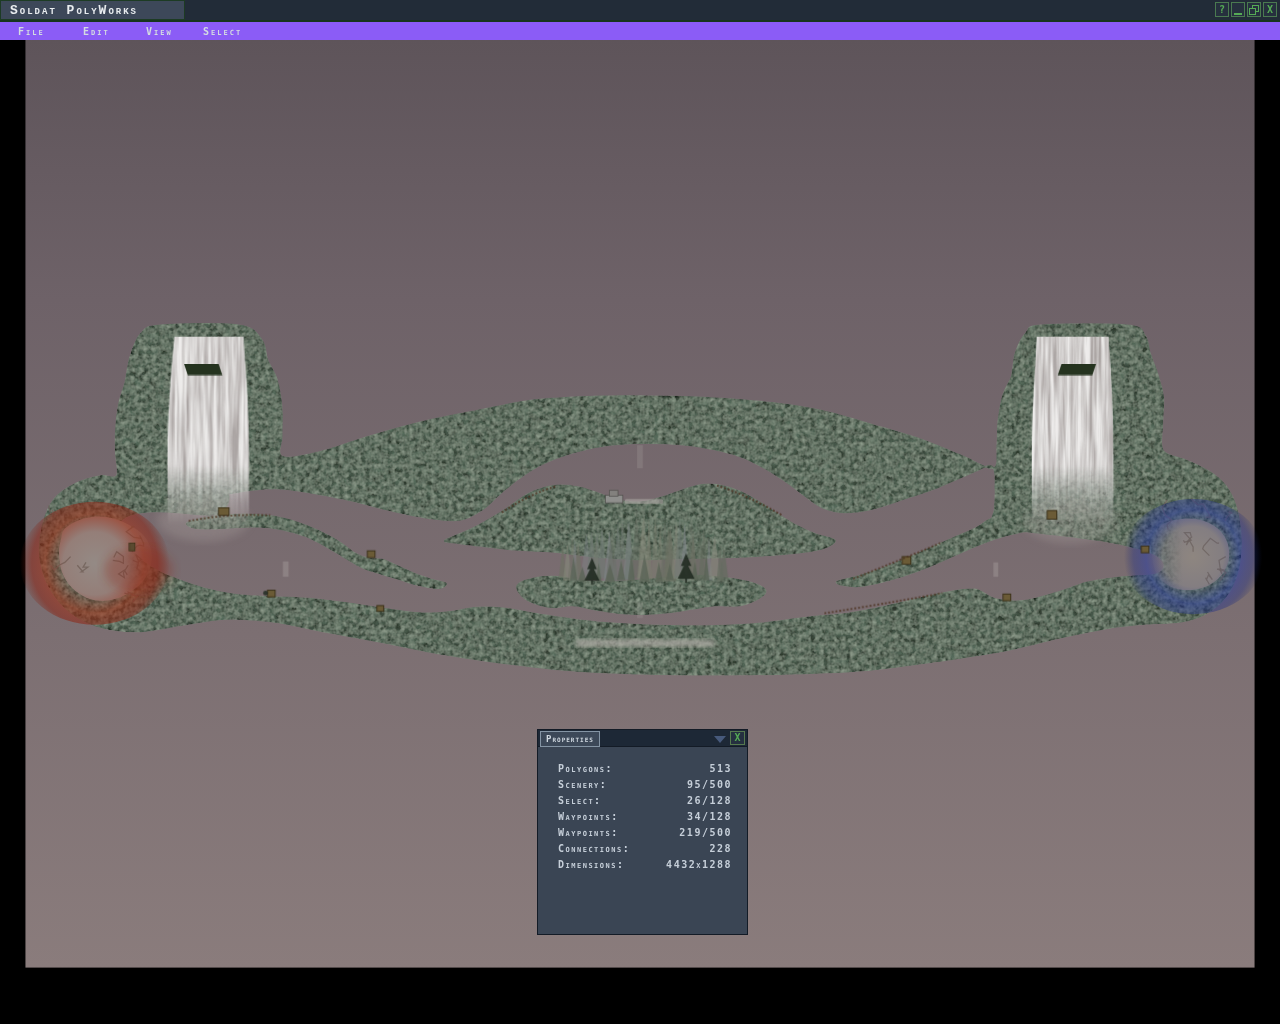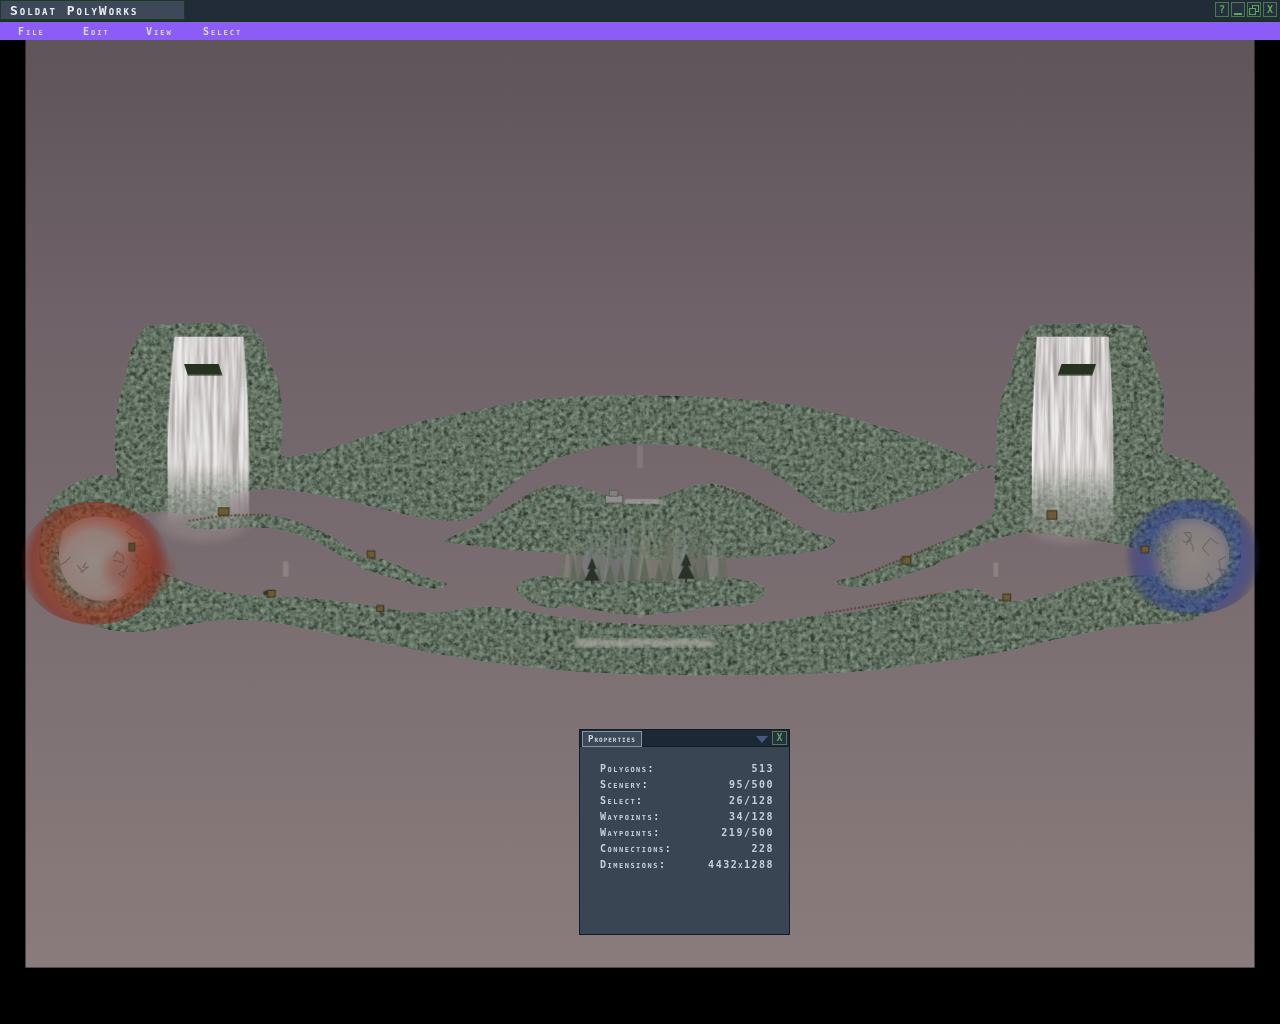--- a/index.html
+++ b/index.html
@@ -6,36 +6,36 @@
   #screen{position:relative;width:1280px;height:1024px;overflow:hidden;
     font-family:"DejaVu Sans Mono","Liberation Mono",monospace;
     -webkit-font-smoothing:none;}
   
   #titlebar{position:absolute;left:0;top:0;width:1280px;height:22px;
     background:#222c38;border-bottom:2px solid #17351d;box-sizing:border-box;}
   #titlebox{position:absolute;left:0;top:0;width:185px;height:20px;
     background:#3d4859;border:1px solid #1d3b24;box-sizing:border-box;
     display:flex;align-items:center;padding-left:9px;}
   #titlebox span{font-variant:small-caps;font-weight:bold;font-size:13px;
-    letter-spacing:2px;color:#e9edf0;white-space:nowrap;}
+    letter-spacing:2px;color:#e9edf0;white-space:nowrap;font-family:Liberation Mono, monospace;}
   #wincontrols{position:absolute;right:3px;top:2px;display:flex;gap:2px;}
   .winbtn{width:14px;height:15px;background:#26303e;border:1px solid #4a7a50;
     box-sizing:border-box;display:flex;align-items:center;justify-content:center;
     color:#55ab55;font-weight:bold;font-size:10px;line-height:10px;cursor:default;}
   .winbtn .minbar{display:block;width:8px;height:2px;background:#55ab55;margin-top:8px;}
   
   #menubar{position:absolute;left:0;top:22px;width:1280px;height:18px;background:#8b5cf6;}
   .menuitem{position:absolute;top:1px;height:16px;display:flex;align-items:center;
     font-variant:small-caps;font-weight:bold;font-size:10px;letter-spacing:2px;color:#d3dbe1;}
   
   #canvas{position:absolute;left:0;top:40px;width:1280px;height:966px;}
   #mapsvg{position:absolute;left:0;top:0;}
   
   #propspanel{position:absolute;left:537px;top:729px;width:211px;height:206px;
-    background:#3a4554;border:1px solid #131b26;box-sizing:border-box;margin-left:42px;}
+    background:#3a4554;border:1px solid #131b26;box-sizing:border-box;}
   #propsheader{position:relative;width:100%;height:17px;background:#1d2836;
     border-bottom:1px solid #131b26;box-sizing:border-box;}
   #propstitlebox{position:absolute;left:2px;top:1px;height:14px;background:#3c4858;
     border:1px solid #8494a4;display:flex;align-items:center;padding:0 5px;}
   #propstitlebox span{font-variant:small-caps;font-weight:bold;font-size:9px;
     letter-spacing:1px;color:#d0d8e0;white-space:nowrap;}
   #propsdrop{position:absolute;right:21px;top:6px;width:0;height:0;
     border-left:6px solid transparent;border-right:6px solid transparent;
     border-top:7px solid #475a7c;}
   #propsclose{position:absolute;right:2px;top:1px;width:15px;height:14px;

